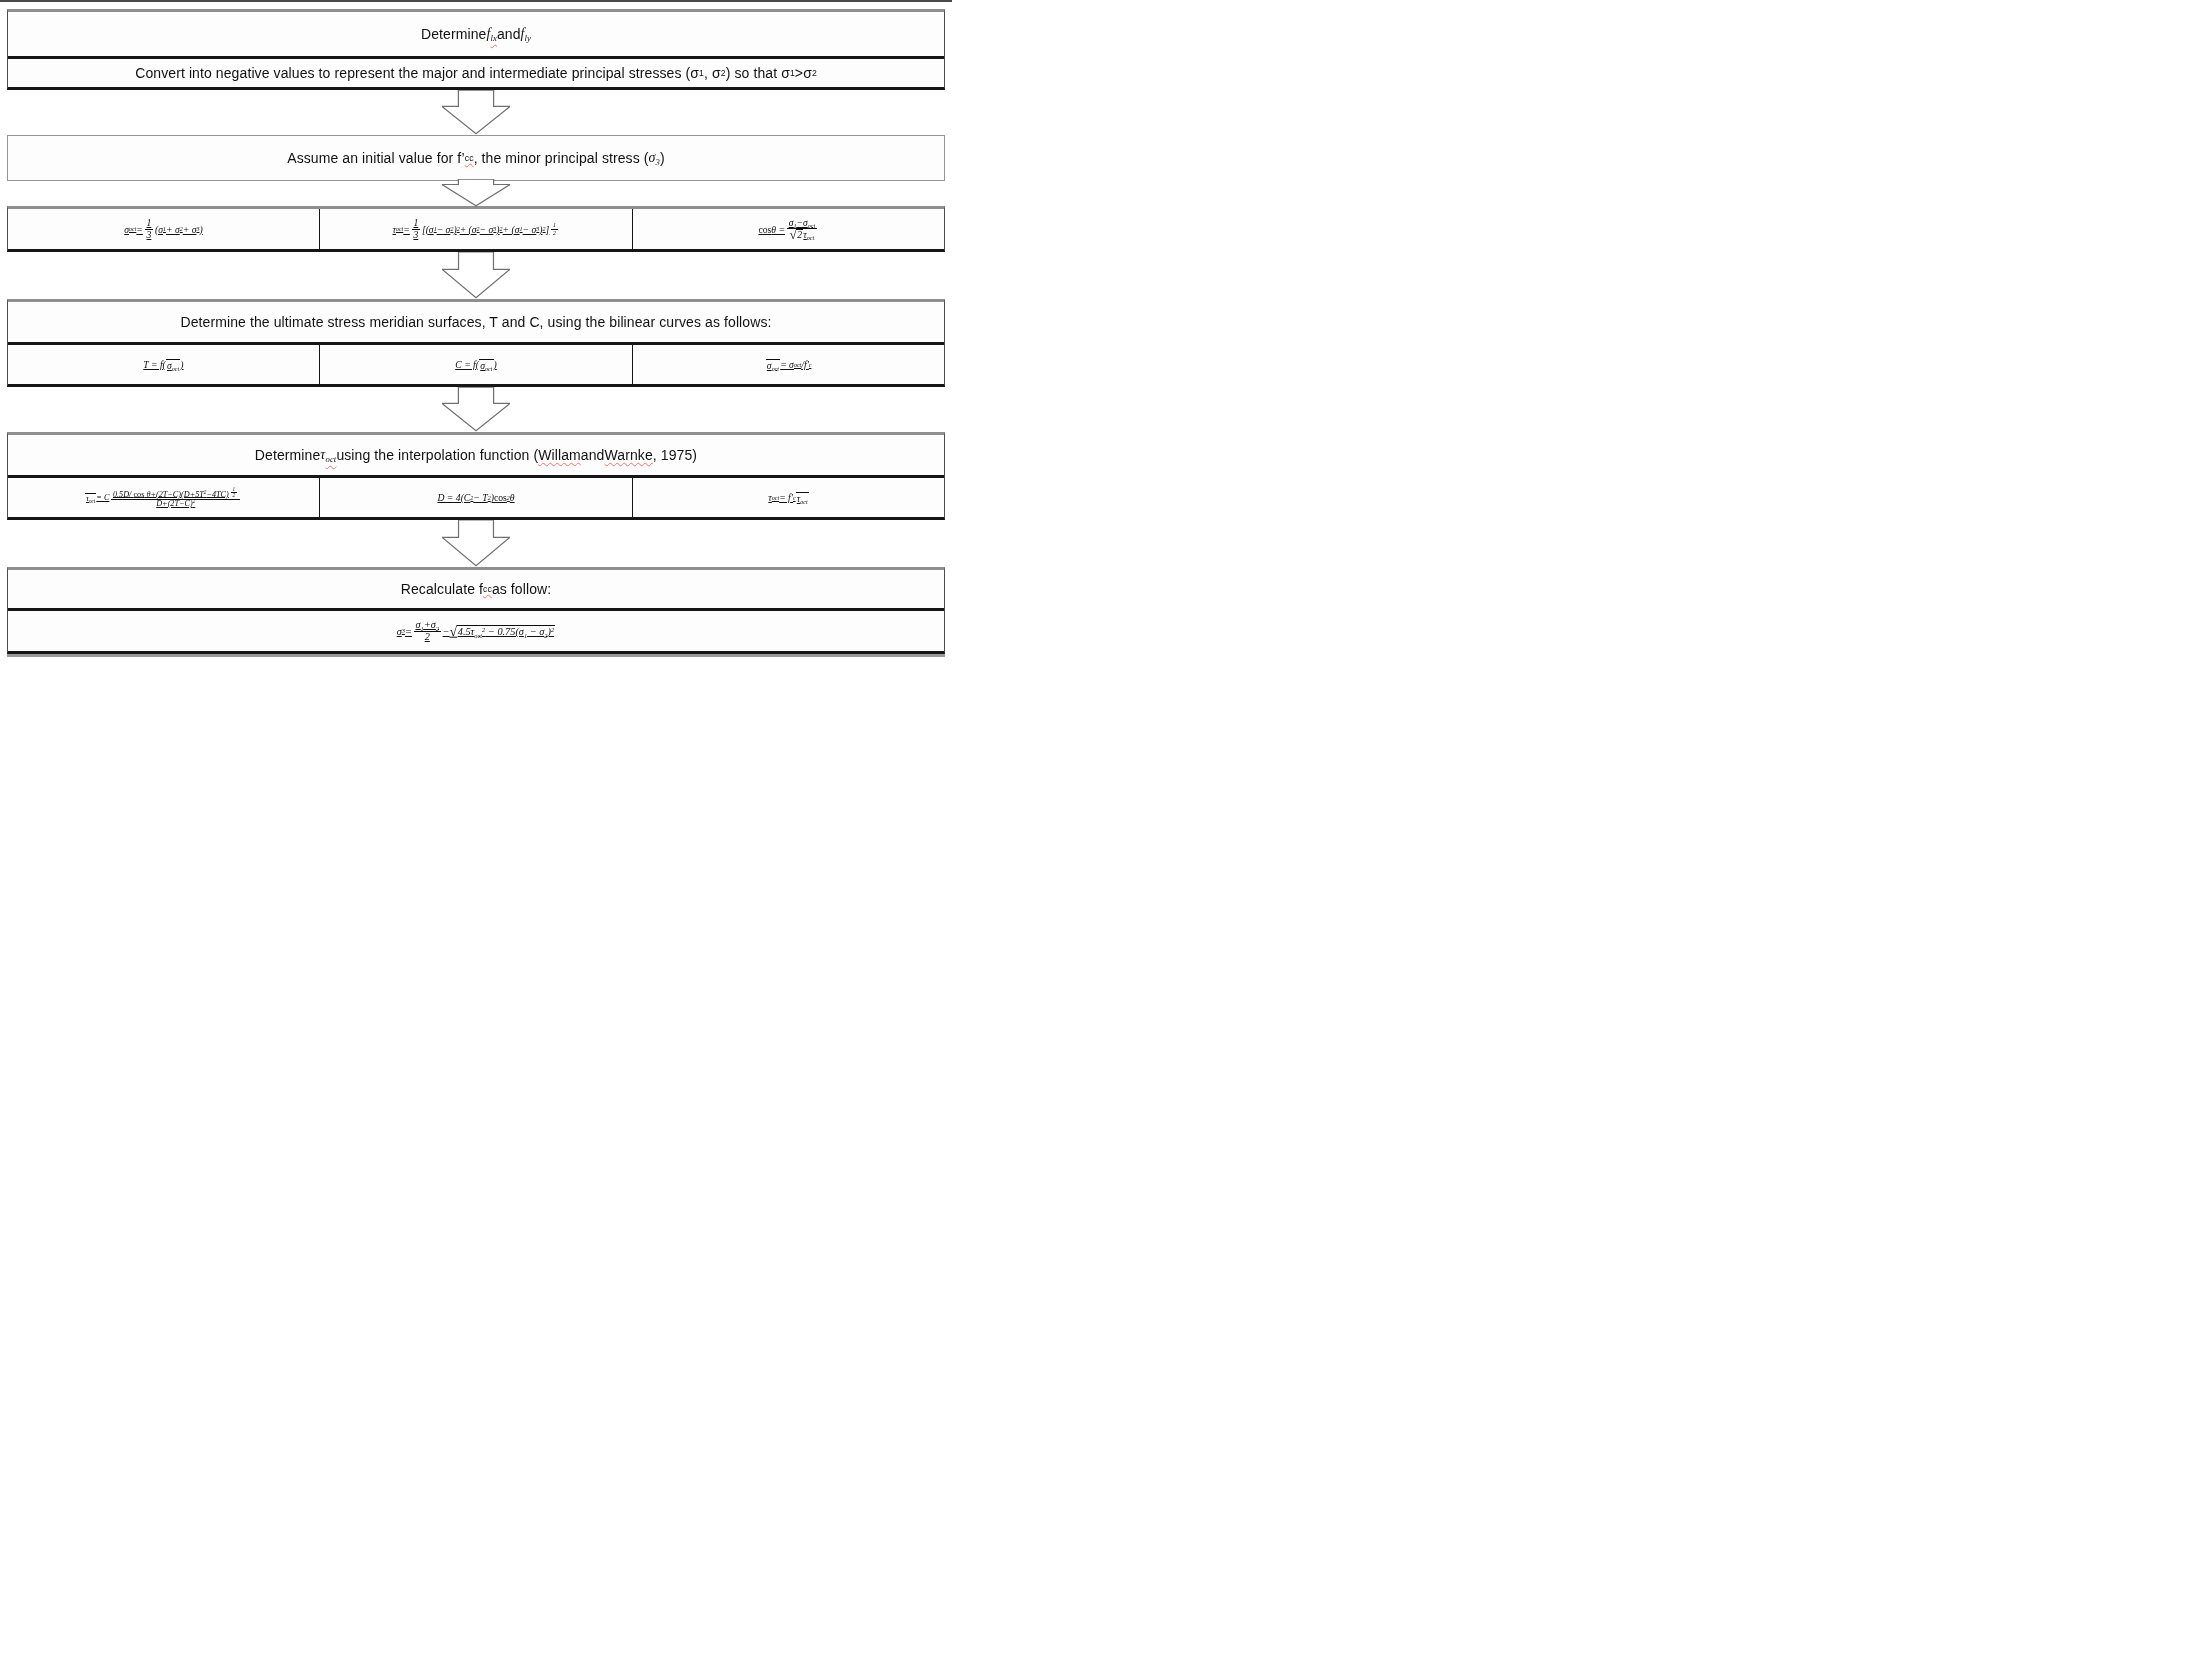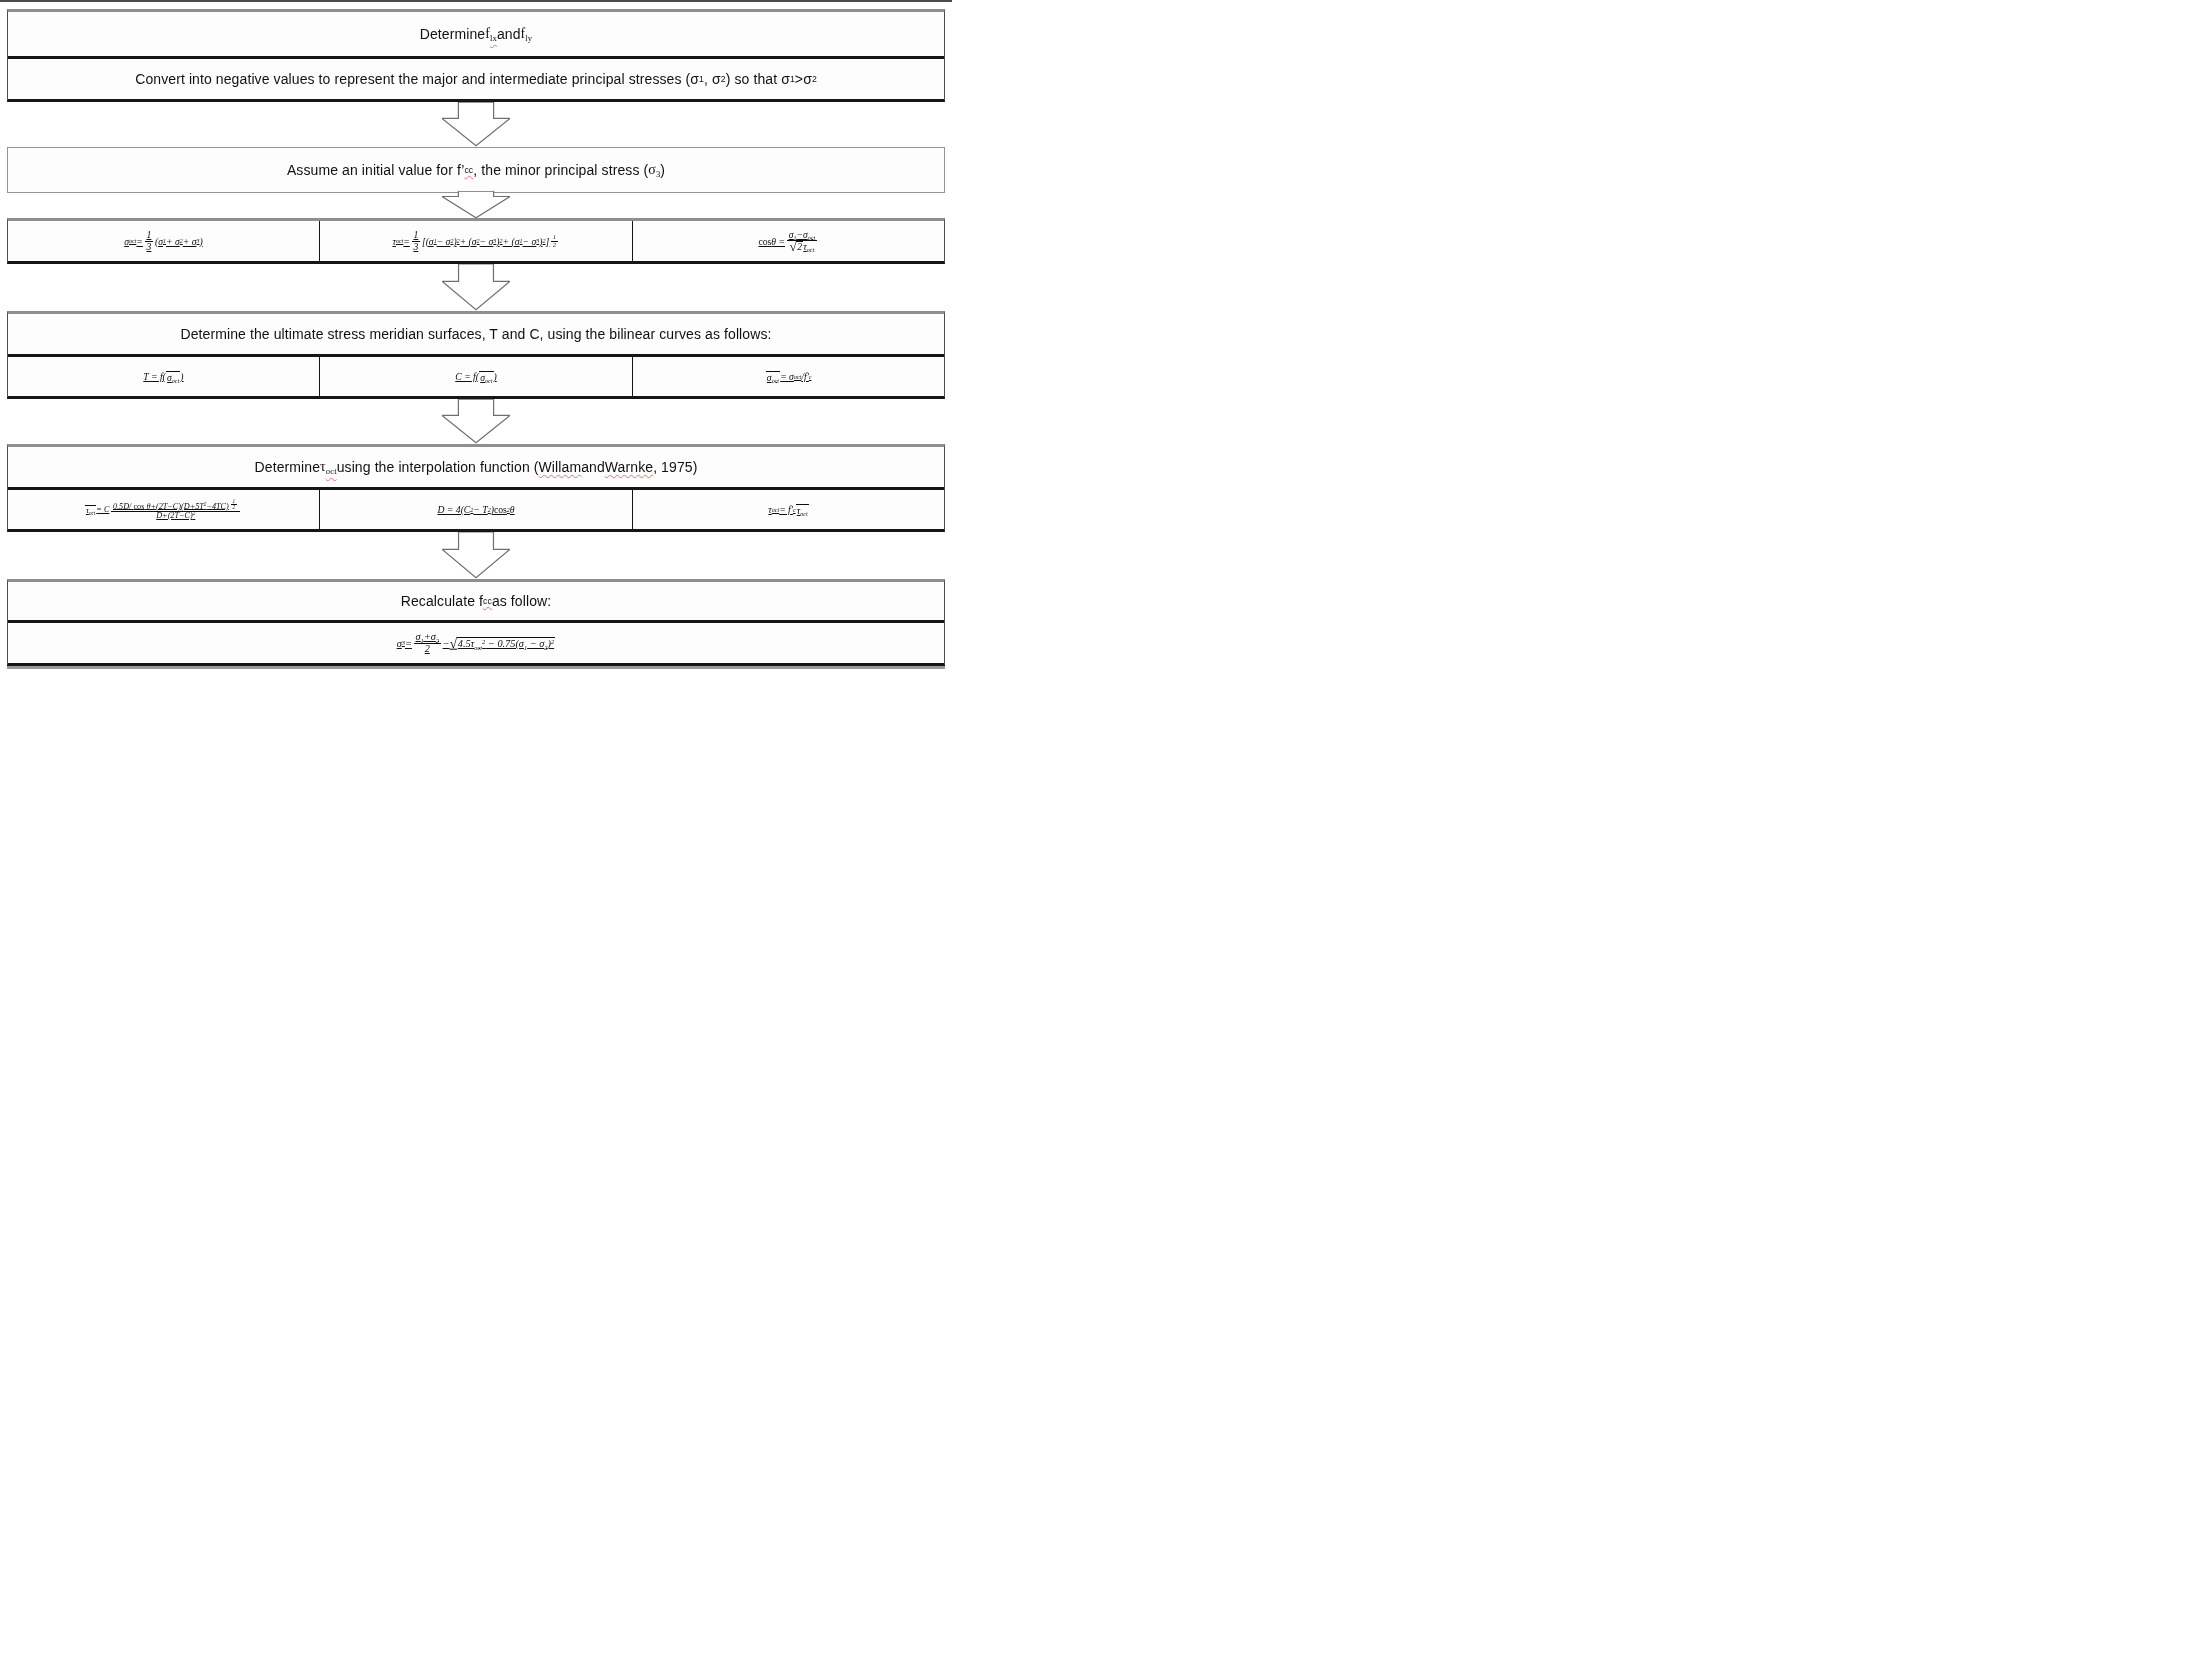--- a/index.html
+++ b/index.html
@@ -48,30 +48,30 @@
   .frac{display:inline-flex;flex-direction:column;align-items:center;vertical-align:middle;margin:0 1.8px;line-height:1.05;}
   .fr-n{border-bottom:0.9px solid currentColor;padding:0 1.8px;}
   .fr-d{padding:0 1.8px;}
   sub{font-size:62%;vertical-align:-0.4em;line-height:0;}
   sup{font-size:62%;vertical-align:0.55em;line-height:0;}
   .over{border-top:0.9px solid currentColor;padding:0 1.2px;}
   .sqrt{display:inline-flex;align-items:flex-start;}
   .rad{font-style:normal;font-size:1.35em;line-height:0.8;transform:translateY(0.05em);}
   .srt{border-top:1.1px solid currentColor;margin-left:-0.6px;padding:0 1.2px;}
   .up{font-style:normal;}
-  .it{font-family:"Liberation Serif","DejaVu Serif",serif;}
+  .it{font-style:italic;font-family:"Liberation Serif","DejaVu Serif",serif;}
   .sq{
     text-decoration-line:underline;
     text-decoration-style:wavy;
     text-decoration-color:#ff6b6b;
     text-decoration-thickness:0.9px;
     text-underline-offset:1.8px;
   }
   
-  .r-s1a{height:44px;} .r-s1b{height:40px;}
+  .r-s1a{height:44px;} .r-s1b{height:28px;}
   .r-s2{height:44px;}
   .r-h4{height:43px;} .r-c4{height:40px;}
   .r-h5{height:40px;} .r-c5{height:39px;}
   .r-h6{height:40px;} .r-c6{height:39px;}
   .r-h7{height:38px;} .r-c7{height:40px;}
   .arrow-svg{display:block;}
 </style>
 </head>
 <body>
 

